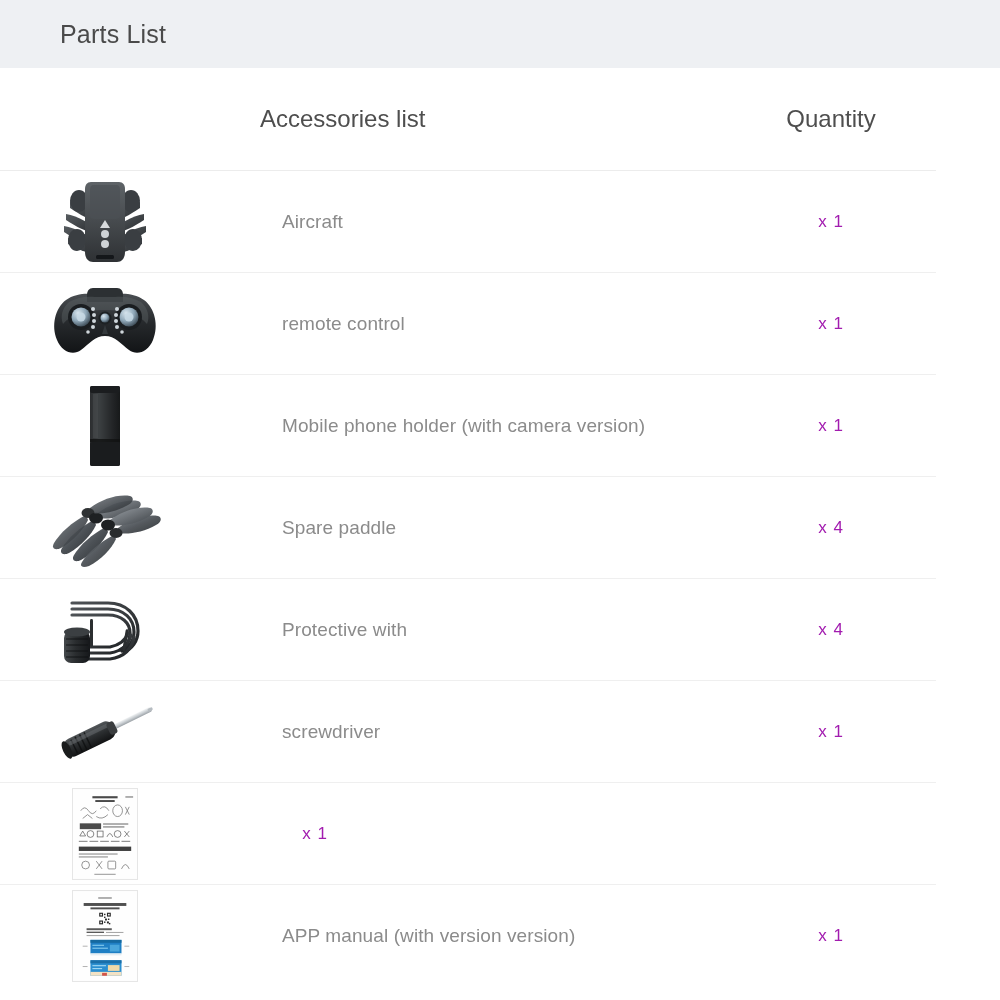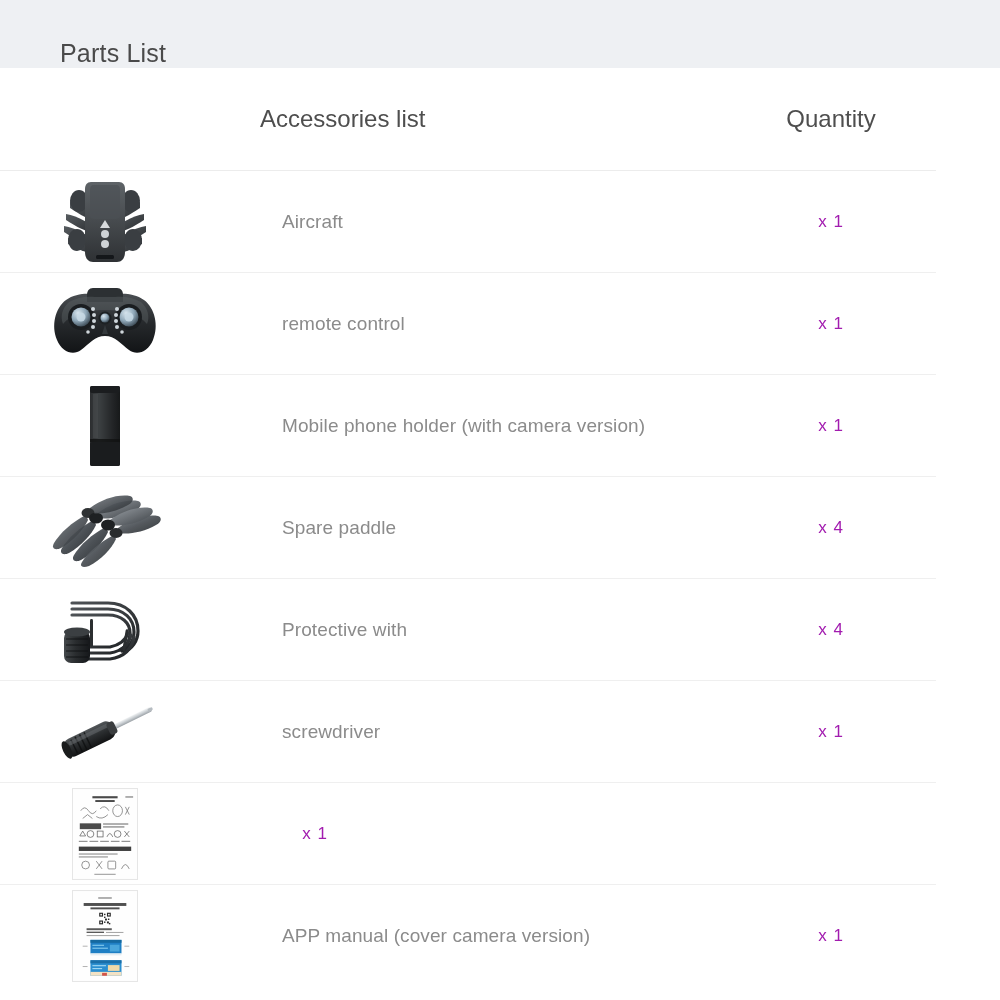--- a/index.html
+++ b/index.html
@@ -18,21 +18,21 @@
     height: 1000px;
     background: #ffffff;
     overflow: hidden;
   }
 
   
   .header-band {
     height: 68px;
     background: #eef0f3;
     display: flex;
-    align-items: flex-end;
+    align-items: center;
     padding-left: 60px;
   }
   .header-title {
     font-size: 25px;
     color: #4a4a4a;
     font-weight: 400;
     letter-spacing: .2px;
   }
 
   
@@ -513,21 +513,21 @@
           <rect x="36" y="76" width="12" height="6" fill="#f0d9a8"></rect>
           <rect x="18" y="83" width="32" height="4" fill="#f3e2c4"></rect>
           <rect x="30" y="84" width="5" height="3" fill="#d2554a"></rect>
           <g fill="#b0b0b0">
             <rect x="10" y="77" width="5" height="1"></rect>
             <rect x="53" y="77" width="5" height="1"></rect>
           </g>
         </svg>
       </div>
       <div class="col-name">
-        <span class="td-name">APP manual (cover camera version)</span>
+        <span class="td-name">APP manual (with version version)</span>
       </div>
       <div class="col-qty">
         <span class="td-qty">x 1</span>
       </div>
     </div>
 
   </div>
 </div>
 
 </body></html>

